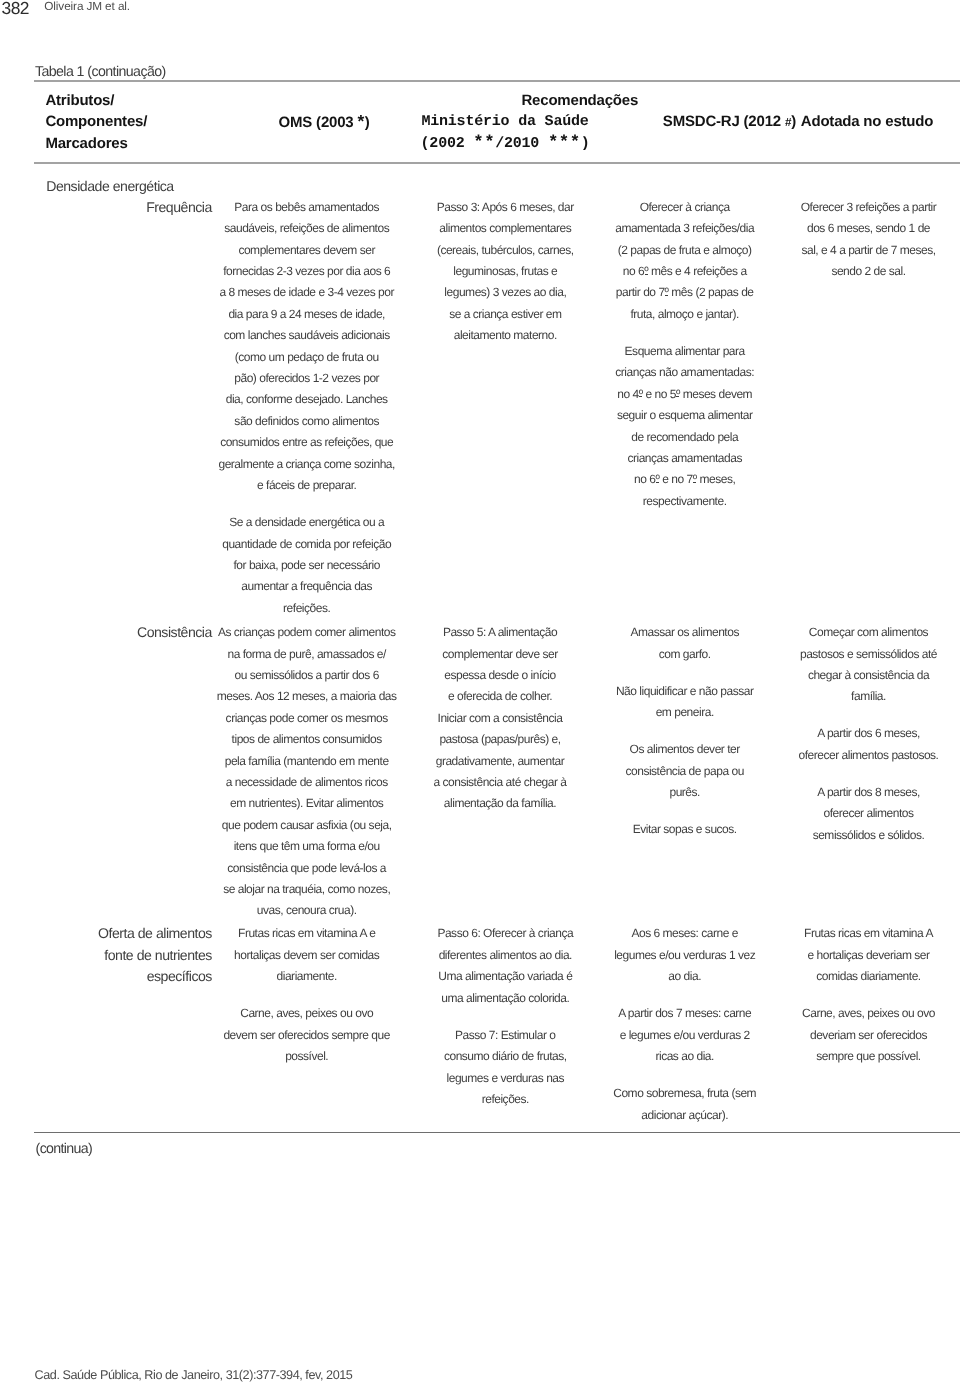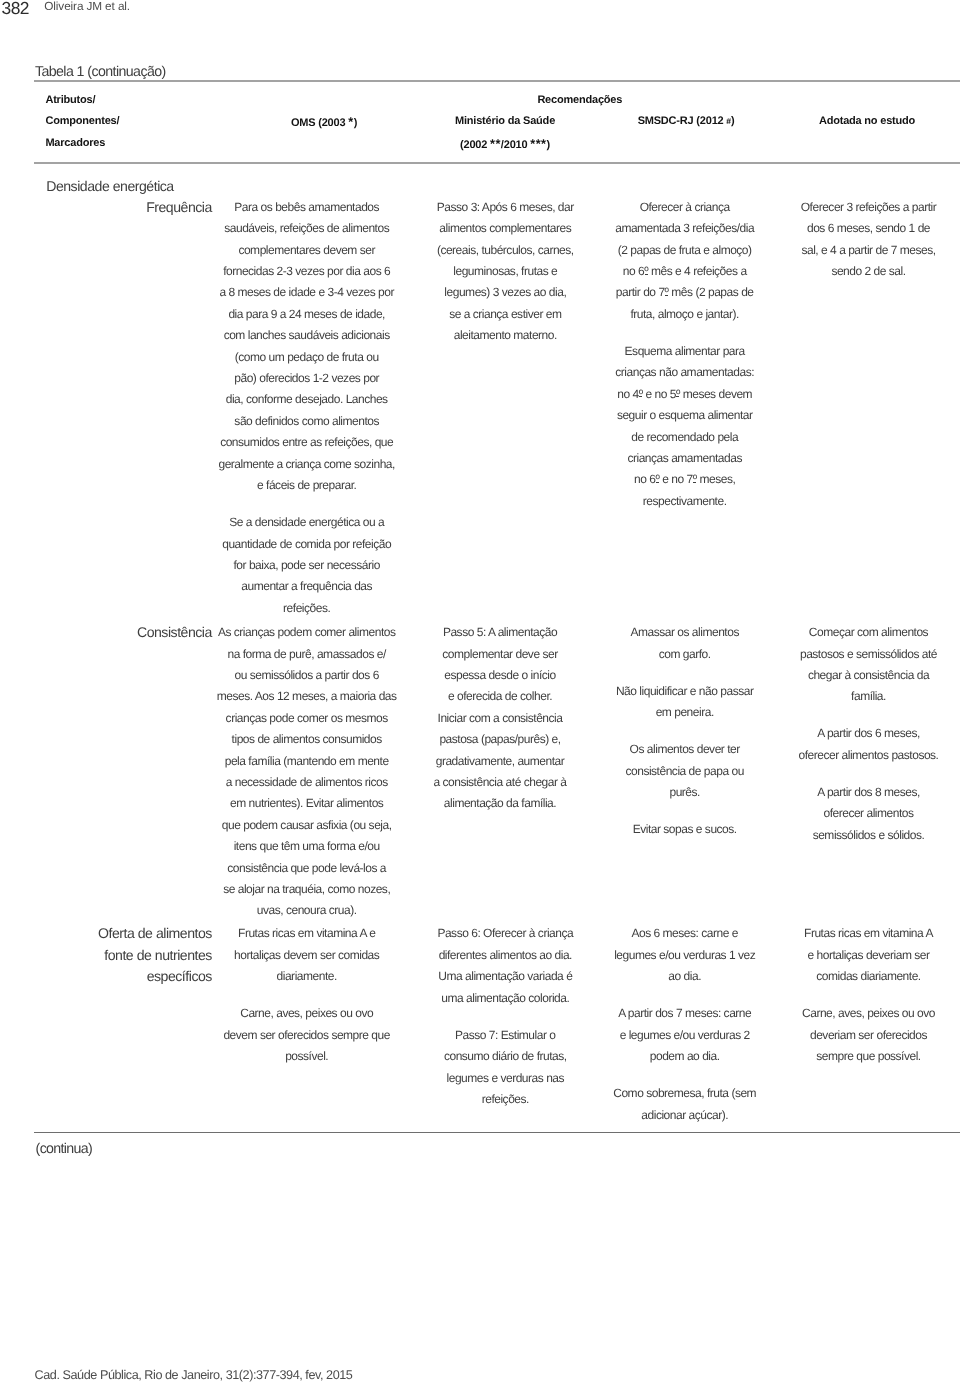--- a/index.html
+++ b/index.html
@@ -16,21 +16,21 @@
   .folio   { position:absolute; left:1.6px; top:-2.1px; font-size:17.4px; letter-spacing:-0.63px; color:#2d2d2d; line-height:21px; }
   .runtitle{ position:absolute; left:44.3px; top:-4.5px; font-size:11.8px; letter-spacing:-0.12px; color:#4d4d4d; line-height:20px; }
 
   .tbl-caption { position:absolute; left:34.9px; top:62.2px; font-size:14.2px; letter-spacing:-0.58px; color:#3f3f3f; line-height:20px; }
 
   .rule { position:absolute; left:34px; width:926px; }
   .rule-top    { top:79.6px;   height:2.3px; background:#a3a3a3; }
   .rule-mid    { top:161.7px;  height:2.2px; background:#a3a3a3; }
   .rule-bottom { top:1131.7px; height:1.3px; background:#6e6e6e; }
 
-  .hdr { position:absolute; font-weight:bold; color:#141414; font-size:11px; letter-spacing:-0.2px; line-height:21.5px; }
+  .hdr { position:absolute; font-weight:bold; color:#141414; font-size:15px; letter-spacing:-0.2px; line-height:21.5px; }
   .hdr-attr  { left:45.4px; top:89.7px; text-align:left; }
   .hdr-span  { top:89.7px; text-align:center; }
   .hdr-col   { top:111.2px; text-align:center; }
 
   .cell { position:absolute; font-size:12px; letter-spacing:-0.48px; line-height:21.4px; text-align:center; color:#3f3f3f; white-space:nowrap; }
   .cell .para + .para { margin-top:15.7px; }
   .lbl  { position:absolute; font-size:14.1px; letter-spacing:-0.48px; line-height:21.4px; text-align:right; color:#3f3f3f; white-space:nowrap; }
   .sect { position:absolute; left:46.2px; font-size:14.1px; letter-spacing:-0.48px; line-height:21.4px; color:#3f3f3f; white-space:nowrap; }
 
   .ln { display:block; }
@@ -55,25 +55,25 @@
 <div class="rule rule-bottom"></div>
 <div class="hdr hdr-attr">
 <div class="ln">Atributos/</div>
       <div class="ln">Componentes/</div>
       <div class="ln">Marcadores</div>
 </div>
 <div class="hdr hdr-span" style="left:429.8px;width:300px;">Recomendações</div>
 <div class="hdr hdr-col" style="left:214px;width:220px;">
       <div class="ln">OMS (2003 <span class="starmark">*</span>)</div>
     </div>
-<div class="hdr hdr-col" style="left:395.0px;width:220px;">
+<div class="hdr hdr-col" style="left:395.0px;width:220px;font-family:Liberation Mono, monospace;">
       <div class="ln">Ministério da Saúde</div>
       <div class="ln">(2002 <span class="starmark">**</span>/2010 <span class="starmark">***</span>)</div>
     </div>
-<div class="hdr hdr-col" style="left:576.0px;width:220px;">
+<div class="hdr hdr-col" style="left:576.0px;width:220px;text-align:right;">
       <div class="ln">SMSDC-RJ (2012 <span class="hashmark">#</span>)</div>
     </div>
 <div class="hdr hdr-col" style="left:757.0px;width:220px;">
       <div class="ln">Adotada no estudo</div>
     </div>
 <div class="sect" style="top:176.0px;">Densidade energética</div>
 <div class="lbl" style="left:61.9px;top:196.8px;width:150px;">
       <div class="ln">Frequência</div>
     </div>
 <div class="cell" style="left:191.7px;top:196.8px;width:230px;">
@@ -242,21 +242,21 @@
     </div>
 <div class="cell" style="left:584.7px;top:923.4px;width:200px;">
       <div class="para">
         <div class="ln">Aos 6 meses: carne e</div>
         <div class="ln">legumes e/ou verduras 1 vez</div>
         <div class="ln">ao dia.</div>
       </div>
       <div class="para">
         <div class="ln">A partir dos 7 meses: carne</div>
         <div class="ln">e legumes e/ou verduras 2</div>
-        <div class="ln">podem ao dia.</div>
+        <div class="ln">ricas ao dia.</div>
       </div>
       <div class="para">
         <div class="ln">Como sobremesa, fruta (sem</div>
         <div class="ln">adicionar açúcar).</div>
       </div>
     </div>
 <div class="cell" style="left:768.5px;top:923.4px;width:200px;">
       <div class="para">
         <div class="ln">Frutas ricas em vitamina A</div>
         <div class="ln">e hortaliças deveriam ser</div>

